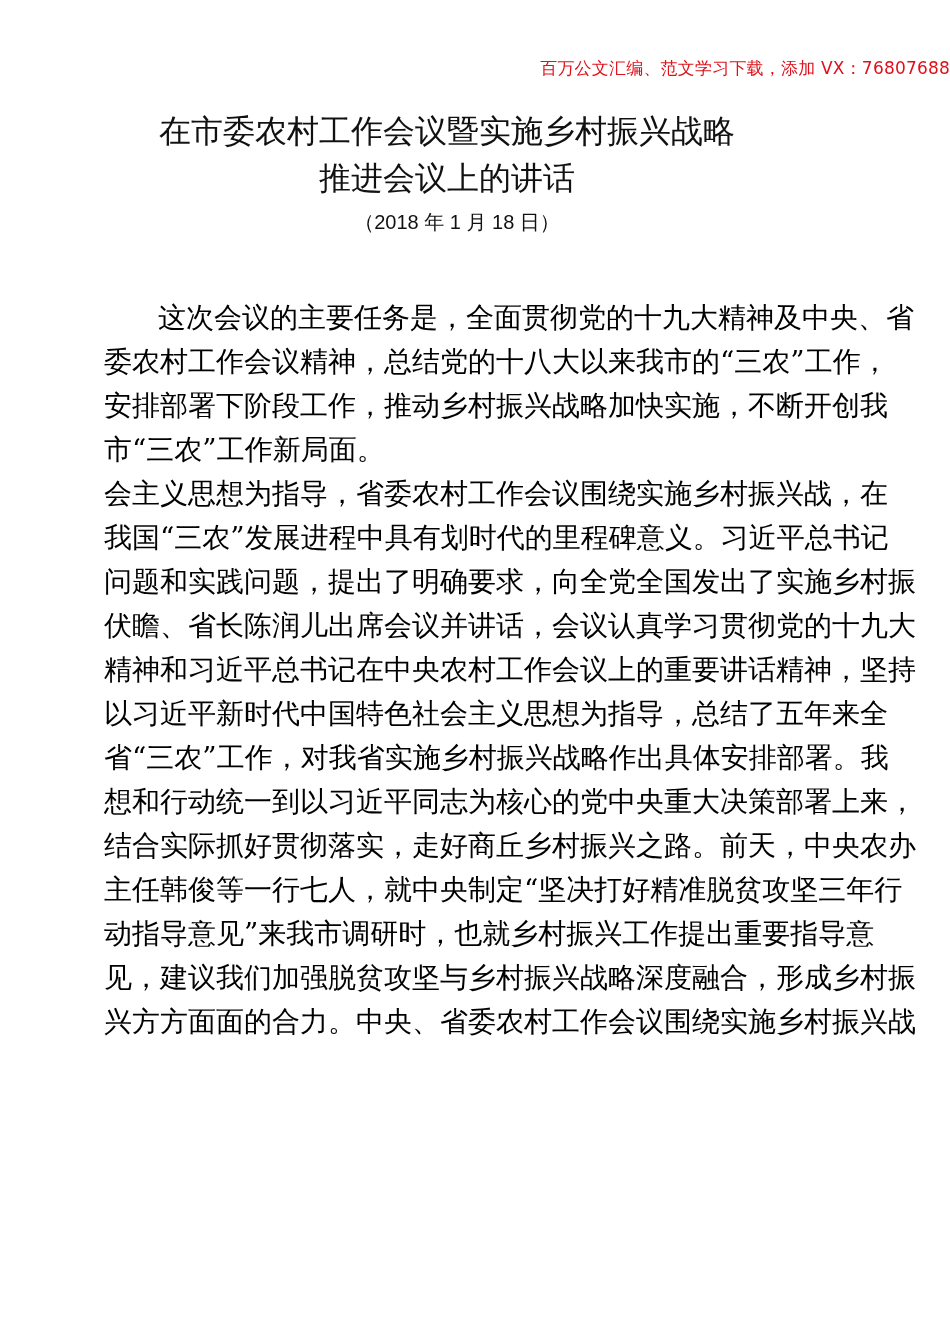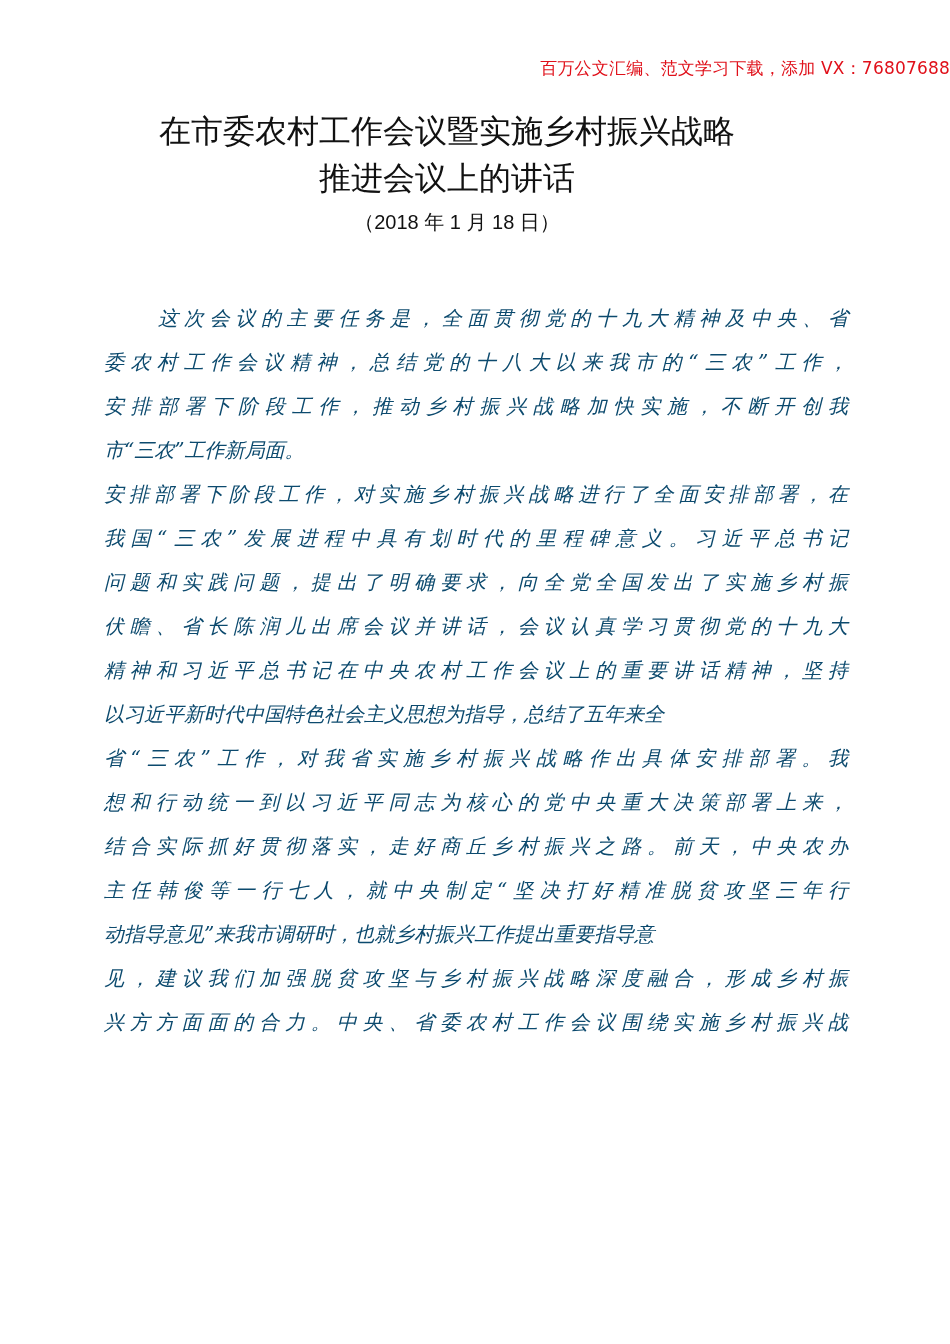--- a/index.html
+++ b/index.html
@@ -50,26 +50,25 @@
   }
   .body-text {
     position: absolute;
     top: 296px;
     left: 104px;
     width: 744px;
   }
   .line {
     height: 44px;
     line-height: 44px;
-    font-size: 20px;
+    font-size: 28px;
     white-space: nowrap;
     text-align: justify;
     text-align-last: justify;
-    color: #0c4a6e;
-    font-style: italic;
+    color: #000000;
   }
   .line.last {
     text-align-last: left;
   }
   .line.indent {
     padding-left: 54px;
   }
 </style>
 </head>
 <body>
@@ -81,21 +80,21 @@
 <div class="date">（2018 年 1 月 18 日）</div>
 
 <div class="body-text">
   <div>
     <div class="line indent">这次会议的主要任务是，全面贯彻党的十九大精神及中央、省</div>
     <div class="line">委农村工作会议精神，总结党的十八大以来我市的“三农”工作，</div>
     <div class="line">安排部署下阶段工作，推动乡村振兴战略加快实施，不断开创我</div>
     <div class="line last">市“三农”工作新局面。</div>
   </div>
   <div>
-    <div class="line">安排部署下阶段工作，对实施乡村振兴战略进行了全面安排部署，在</div>
+    <div class="line">会主义思想为指导，省委农村工作会议围绕实施乡村振兴战，在</div>
     <div class="line">我国“三农”发展进程中具有划时代的里程碑意义。习近平总书记</div>
     <div class="line">问题和实践问题，提出了明确要求，向全党全国发出了实施乡村振</div>
     <div class="line">伏瞻、省长陈润儿出席会议并讲话，会议认真学习贯彻党的十九大</div>
     <div class="line">精神和习近平总书记在中央农村工作会议上的重要讲话精神，坚持</div>
     <div class="line last">以习近平新时代中国特色社会主义思想为指导，总结了五年来全</div>
     <div class="line">省“三农”工作，对我省实施乡村振兴战略作出具体安排部署。我</div>
     <div class="line">想和行动统一到以习近平同志为核心的党中央重大决策部署上来，</div>
     <div class="line">结合实际抓好贯彻落实，走好商丘乡村振兴之路。前天，中央农办</div>
     <div class="line">主任韩俊等一行七人，就中央制定“坚决打好精准脱贫攻坚三年行</div>
     <div class="line last">动指导意见”来我市调研时，也就乡村振兴工作提出重要指导意</div>

